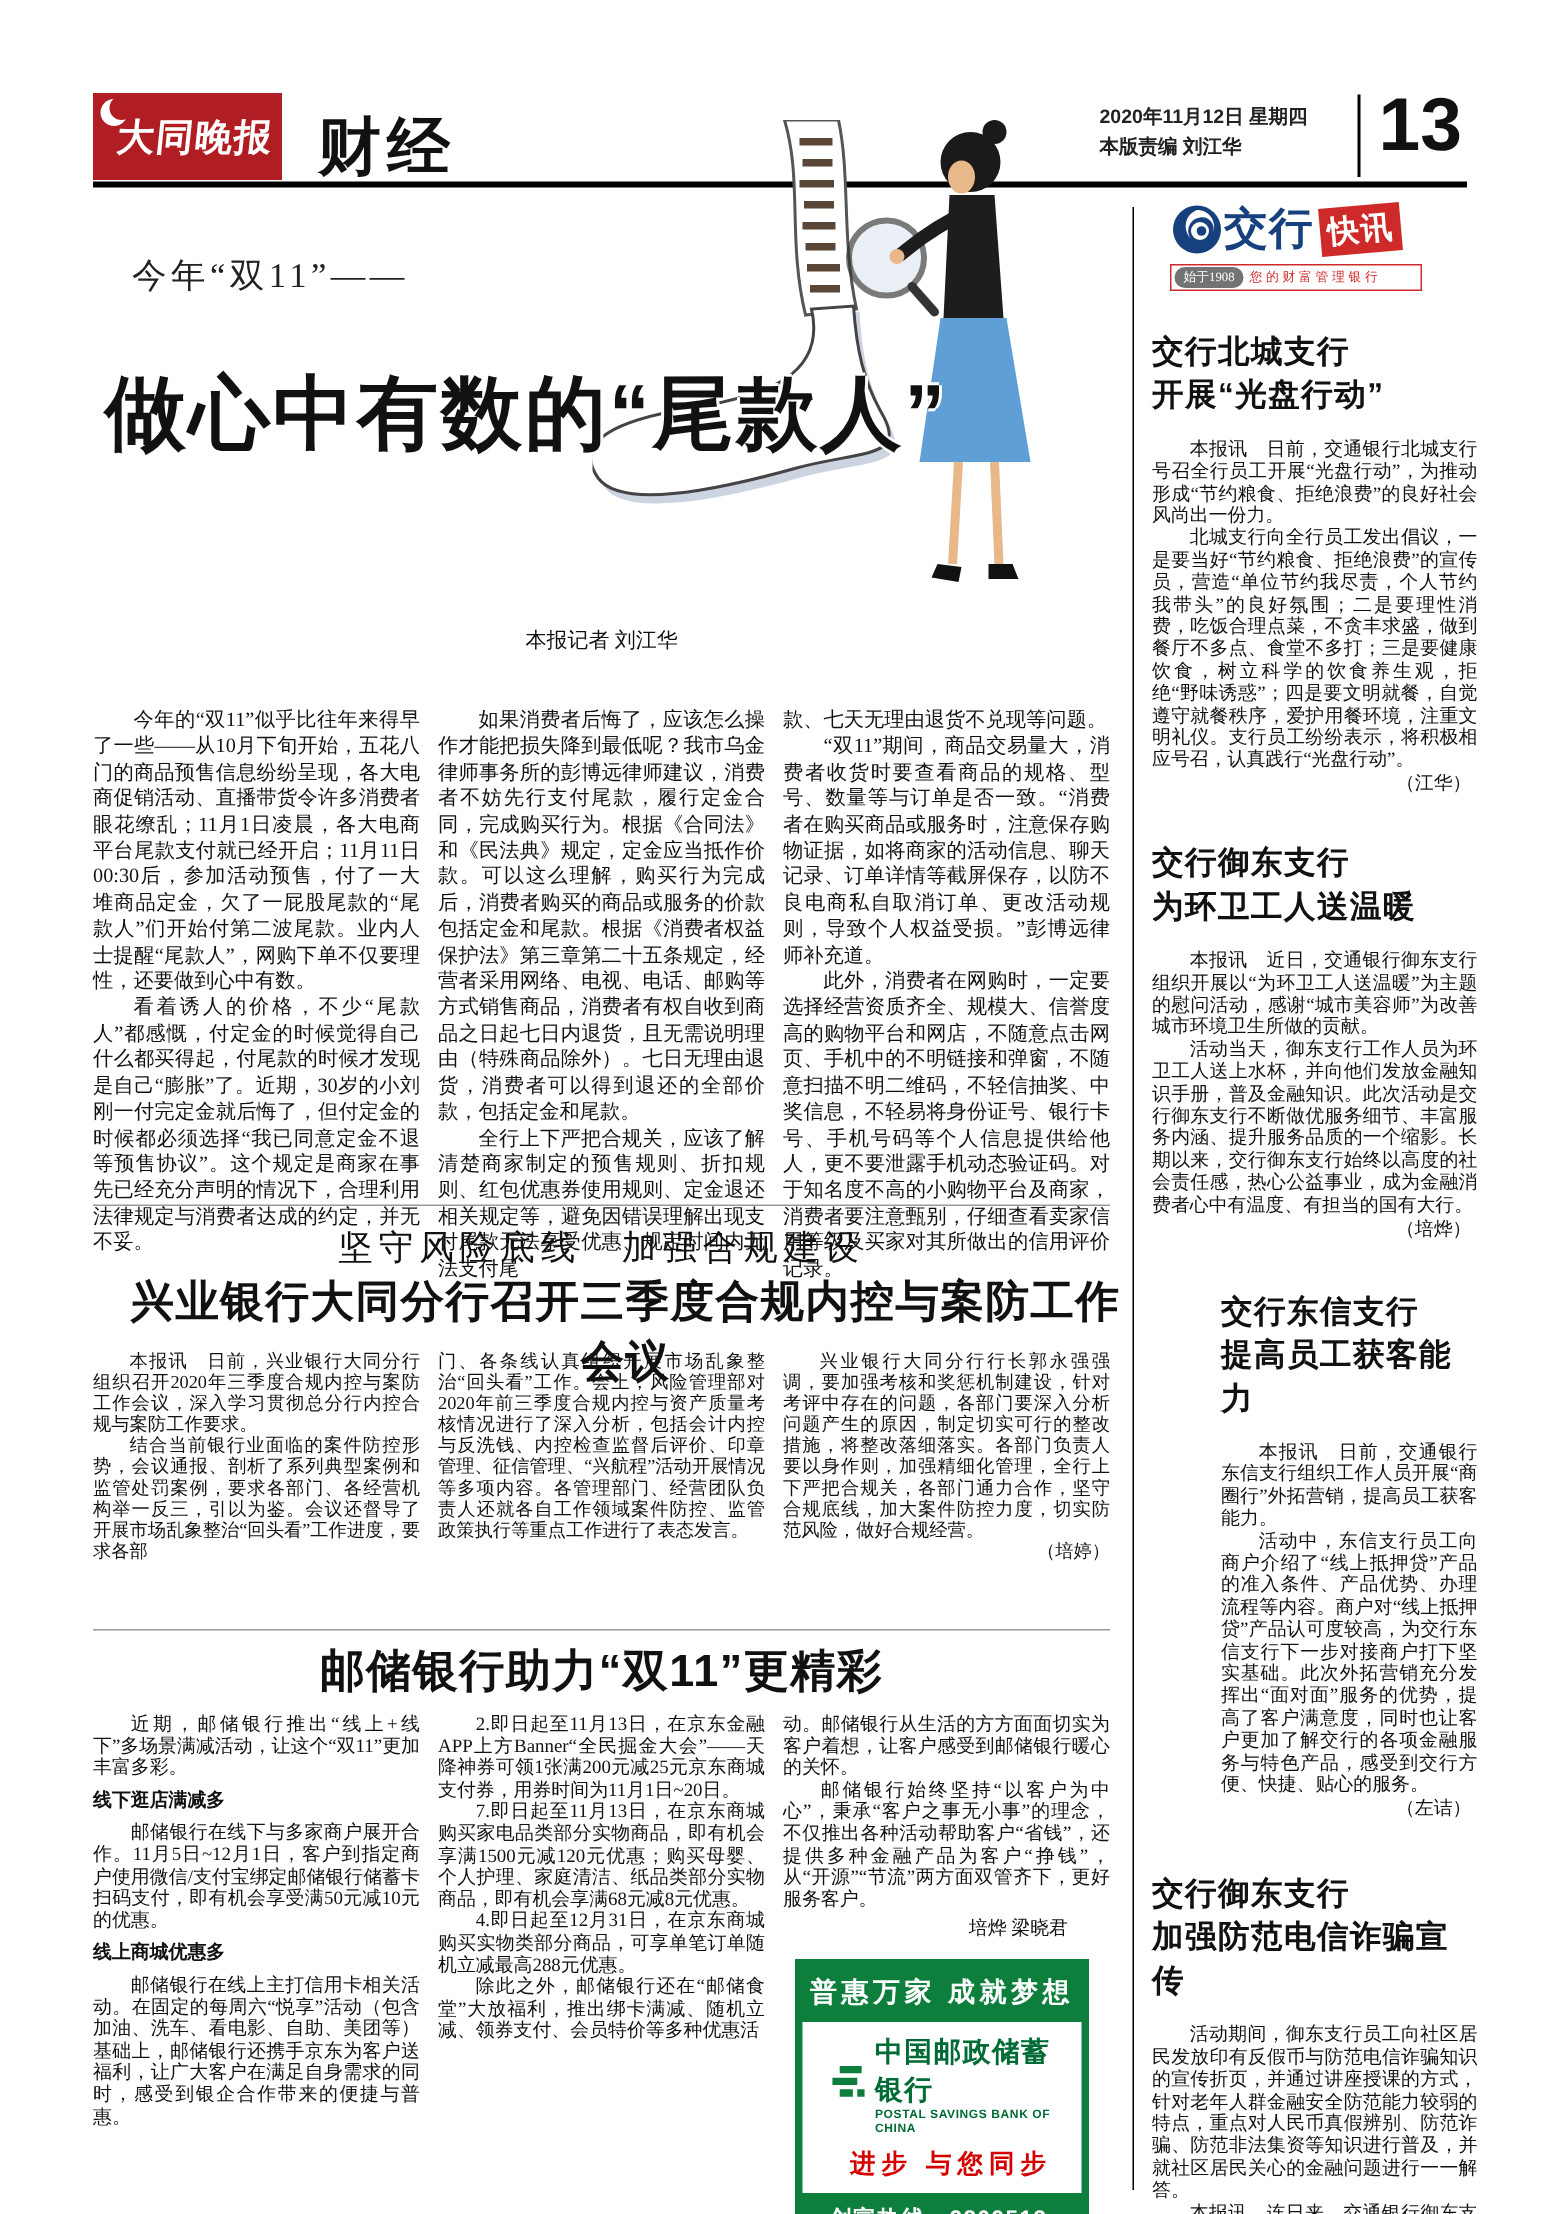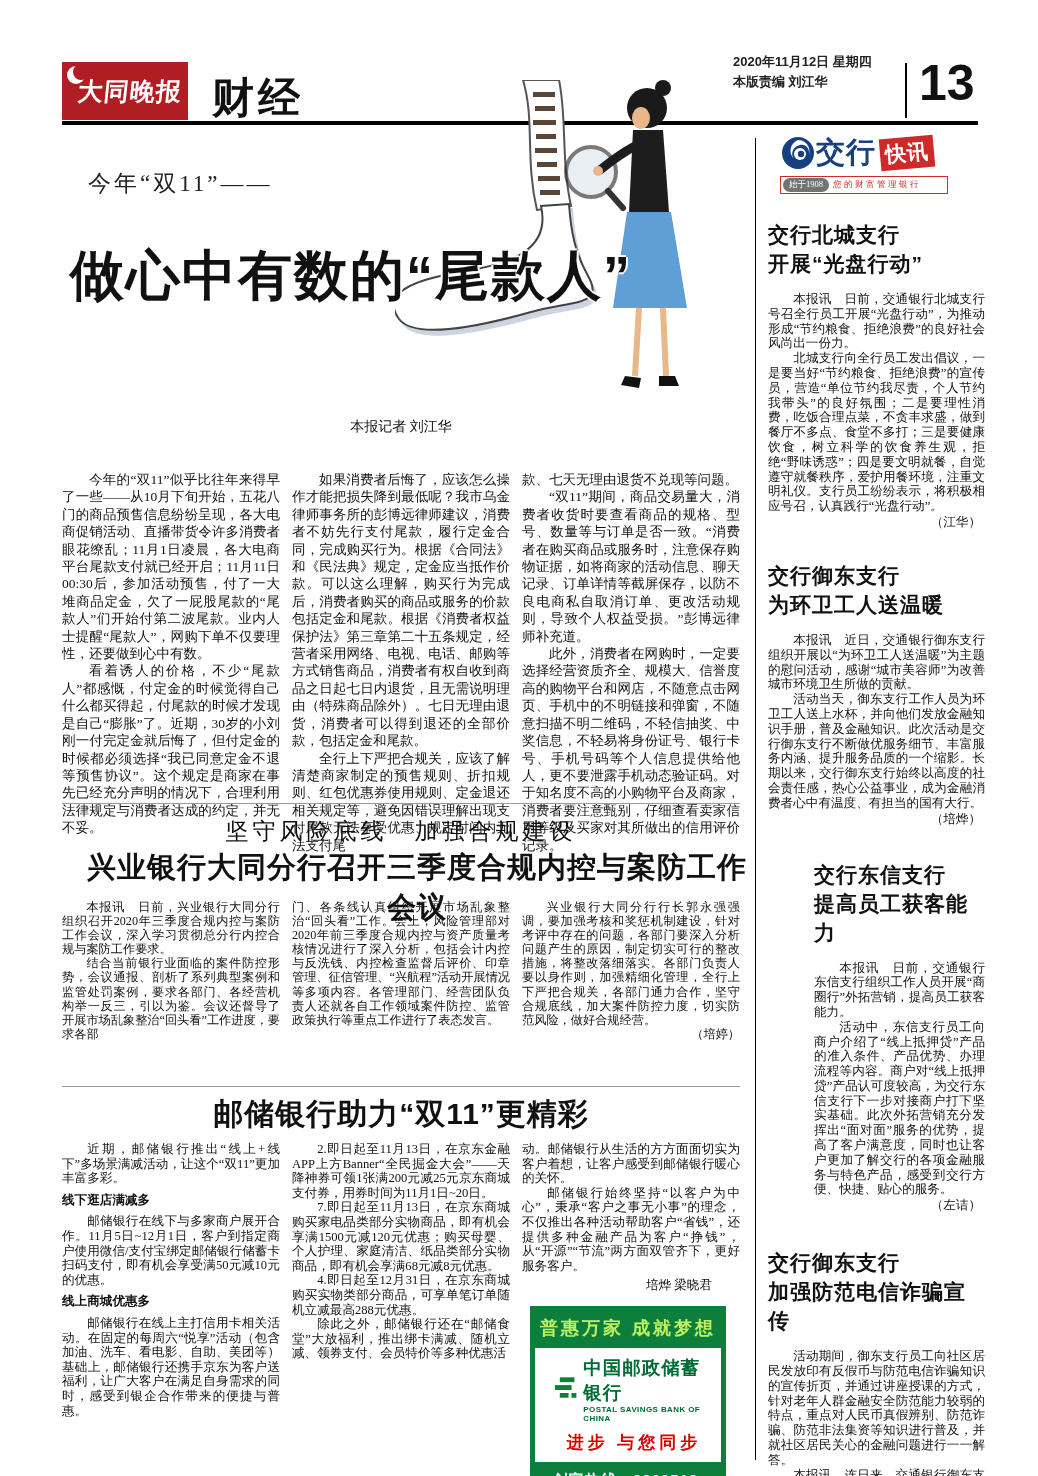--- a/index.html
+++ b/index.html
@@ -9,21 +9,21 @@
 
   
   .masthead { position:absolute; left:62px; top:62px; width:126px; height:58px; background:#b01e23;
               display:flex; align-items:center; justify-content:center; }
   .masthead .moon { position:absolute; left:5px; top:4px; width:20px; height:20px; }
   .masthead .moon:before { content:""; position:absolute; width:18px; height:18px; border-radius:50%; background:#fff; }
   .masthead .moon:after  { content:""; position:absolute; left:6px; top:-2px; width:16px; height:16px; border-radius:50%; background:#b01e23; }
   .masthead-title { color:#fff; font-weight:bold; font-size:25px; letter-spacing:1px; transform:skewX(-6deg); padding-left:10px; }
   .section-title { position:absolute; left:212px; top:70px; font-family:"Liberation Sans",sans-serif;
                    font-weight:900; font-size:42px; letter-spacing:4px; }
-  .dateblock { position:absolute; left:733px; top:52px; width:165px; font-family:"Liberation Sans",sans-serif;
+  .dateblock { position:absolute; left:733px; top:68px; width:165px; font-family:"Liberation Sans",sans-serif;
                font-size:13px; font-weight:bold; line-height:20px; color:#222; }
   .pagenum-bar { position:absolute; left:905px; top:63px; width:2px; height:55px; background:#000; }
   .pagenum { position:absolute; left:919px; top:54px; font-family:"Liberation Sans",sans-serif;
              font-weight:900; font-size:50px; }
   .header-rule { position:absolute; left:62px; top:121px; width:916px; height:4px; background:#000; }
 
   
   .cols { position:absolute; left:62px; display:flex; gap:12px; }
   .col  { width:218px; }
   .col p { text-align:justify; }
@@ -53,21 +53,21 @@
   .b-headline { position:absolute; left:62px; top:1094px; width:678px; text-align:center;
                 font-family:"Liberation Sans",sans-serif; font-weight:900; font-size:30px; letter-spacing:1px; }
   .b-cols { top:1142px; }
   .b-cols p { font-size:12.6px; line-height:14.6px; }
   .subhead { text-align:center; font-family:"Liberation Sans",sans-serif; font-weight:bold;
              font-size:16px; margin:7px 0; text-indent:0 !important; }
   .b-byline { text-align:right; padding-right:28px; font-size:12.6px; margin-top:4px; }
 
   
   .ad { margin-top:12px; margin-left:8px; width:196px; background:#0e7e3c; padding:5px 5px 7px 5px; }
-  .ad-top { color:#bef264; font-family:"Liberation Sans",sans-serif; font-weight:bold; font-size:18px;
+  .ad-top { color:#ffffff; font-family:"Liberation Sans",sans-serif; font-weight:bold; font-size:18px;
             text-align:center; letter-spacing:3px; padding:5px 0 8px 0; }
   .ad-white { background:#fff; padding:7px 6px 8px 18px; }
   .ad-logo-row { display:flex; align-items:center; gap:5px; }
   .ad-name { color:#006b35; font-weight:bold; font-size:18.5px; letter-spacing:1px; font-family:"Liberation Sans",sans-serif; }
   .ad-name-en { color:#006b35; font-size:8px; font-weight:bold; letter-spacing:0.4px; font-family:"Liberation Sans",sans-serif; }
   .ad-slogan { color:#d60000; font-family:"Liberation Sans",sans-serif; font-weight:900; font-size:17px;
                letter-spacing:4px; text-align:center; margin-top:8px; }
   .ad-hot { color:#fff; font-family:"Liberation Sans",sans-serif; font-weight:bold; font-size:15px;
             line-height:24px; padding:6px 0 0 18px; letter-spacing:1px; }
 

